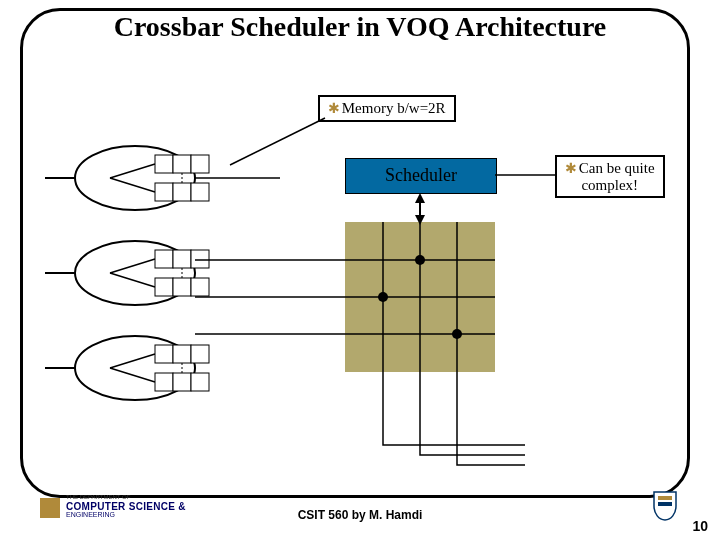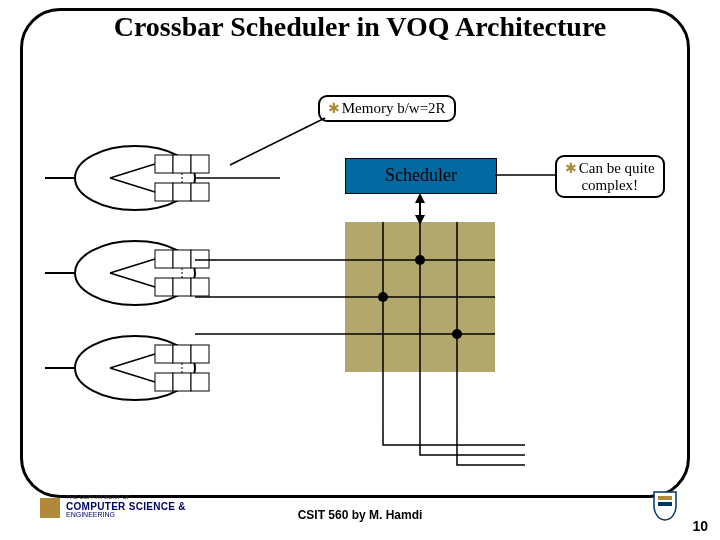--- a/index.html
+++ b/index.html
@@ -31,21 +31,21 @@
     font-weight: bold;
     font-size: 28px;
     line-height: 1.1;
   }
   .callout {
     position: absolute;
     border: 2px solid #000;
     background: #fff;
     padding: 3px 8px;
     font-size: 15px;
-    border-radius: 9px;
+    border-radius: 0;
   }
   .callout .bullet {
     color: #b08a3a;
     font-size: 14px;
     margin-right: 2px;
   }
   .scheduler-box {
     position: absolute;
     left: 345px;
     top: 158px;

